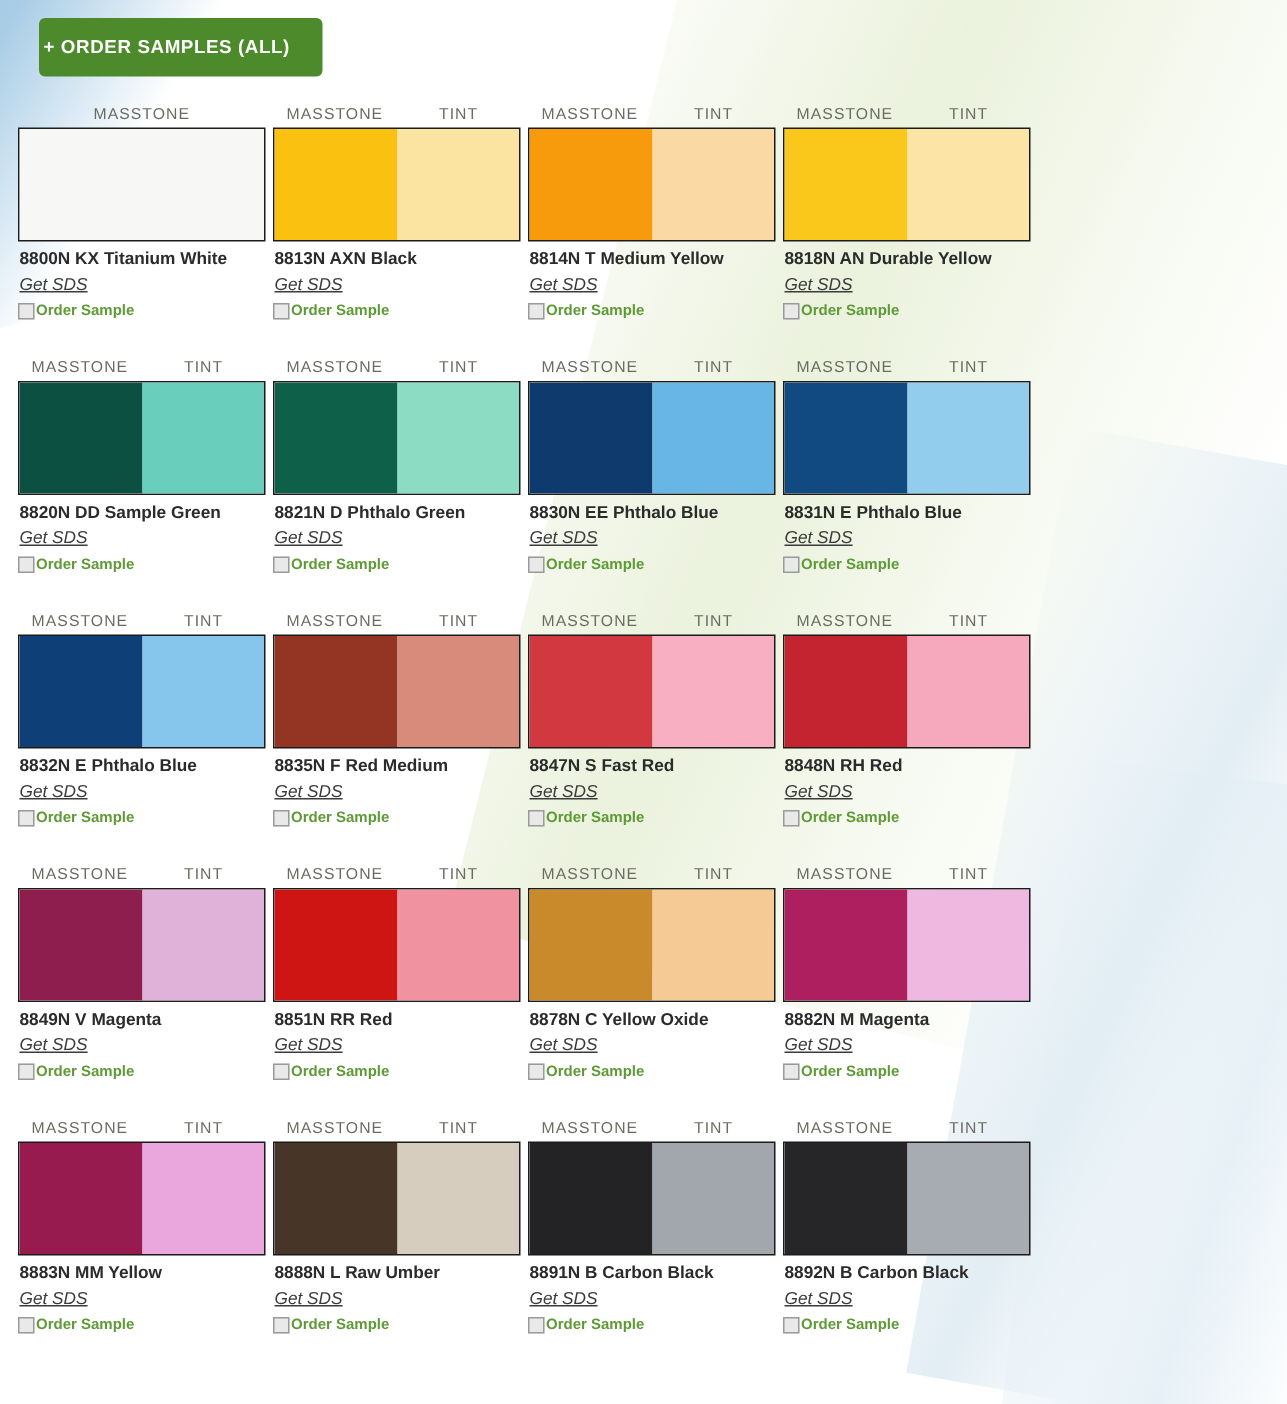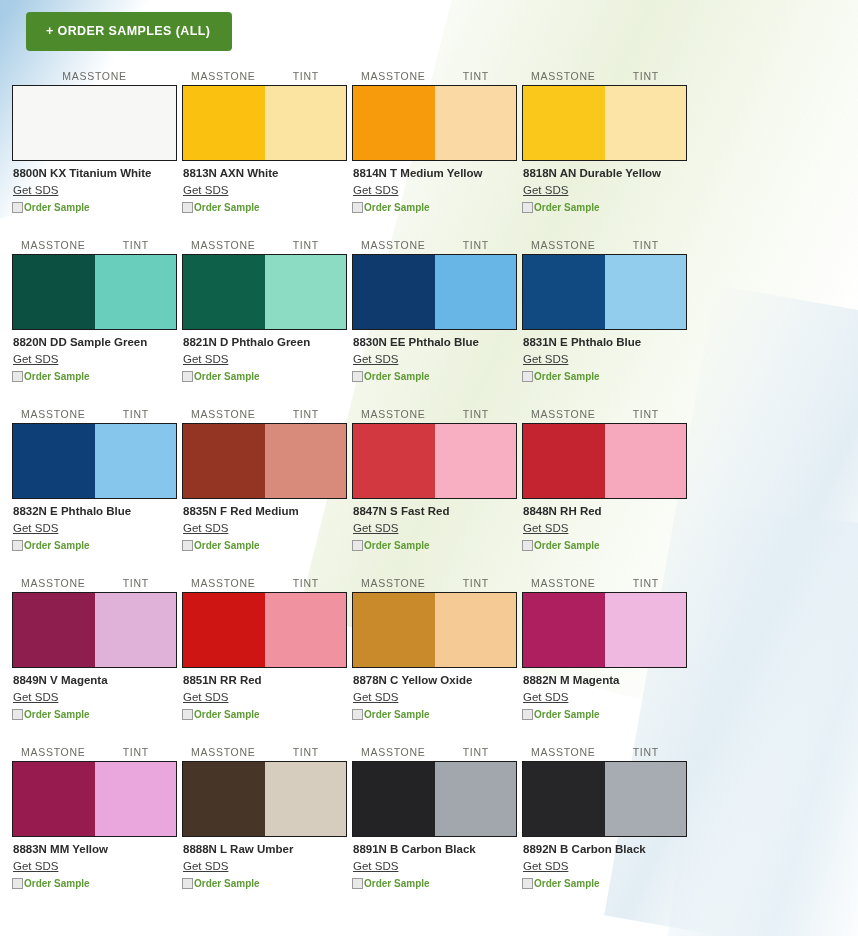--- a/index.html
+++ b/index.html
@@ -72,21 +72,21 @@
 
   
   .order-all-wrap { position: relative; padding: 12px 0 0 26px; }
   .order-all-btn {
     display: inline-block;
     background: #4c8a2b;
     color: #ffffff;
     font-size: 12.5px;
     font-weight: bold;
     letter-spacing: 0.4px;
-    padding: 13px 22px 13px 20px;
+    padding: 13px 22px 13px 3px;
     border: none;
     border-radius: 4px;
     cursor: pointer;
     line-height: 1;
   }
 
   
   .grid {
     position: relative;
     margin: 18px 0 0 0;
@@ -135,20 +135,21 @@
     white-space: nowrap;
   }
   .sds-link {
     display: inline-block;
     font-size: 11.5px;
     color: #3b3b3b;
     text-decoration: underline;
     margin: 3px 0 0 1px;
     line-height: 14px;
     cursor: pointer;
+    font-style: italic;
   }
   .order-row {
     display: flex;
     align-items: center;
     margin: 3px 0 0 0;
     line-height: 14px;
   }
   .order-row input[type=checkbox] {
     -webkit-appearance: none;
     appearance: none;
@@ -192,21 +193,21 @@
         </div><div class="card-name">8800N KX Titanium White</div><a class="sds-link">Get SDS</a><div class="order-row">
           <input type="checkbox" style="">
           <span class="order-label">Order Sample</span>
         </div></div>
       <div class="card"><div class="card-labels">
           <div class="lbl mass">MASSTONE</div>
           <div class="lbl tint">TINT</div>
         </div><div class="swatch">
           <div class="half" style="background: rgb(251, 193, 17);"></div>
           <div class="half" style="background: rgb(251, 227, 161);"></div>
-        </div><div class="card-name">8813N AXN White</div><a class="sds-link">Get SDS</a><div class="order-row">
+        </div><div class="card-name">8813N AXN Black</div><a class="sds-link">Get SDS</a><div class="order-row">
           <input type="checkbox" style="">
           <span class="order-label">Order Sample</span>
         </div></div>
       <div class="card"><div class="card-labels">
           <div class="lbl mass">MASSTONE</div>
           <div class="lbl tint">TINT</div>
         </div><div class="swatch">
           <div class="half" style="background: rgb(247, 155, 12);"></div>
           <div class="half" style="background: rgb(251, 217, 164);"></div>
         </div><div class="card-name">8814N T Medium Yellow</div><a class="sds-link">Get SDS</a><div class="order-row">

